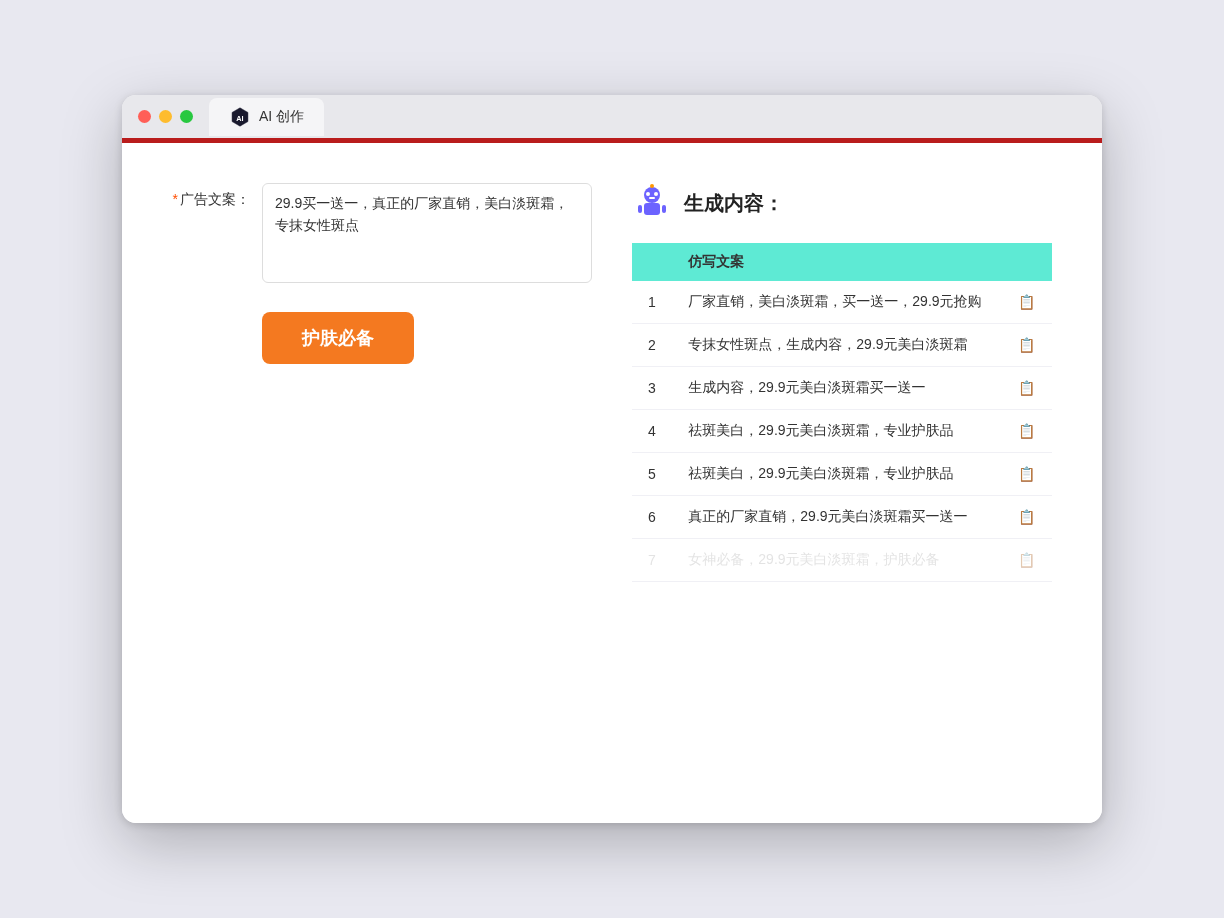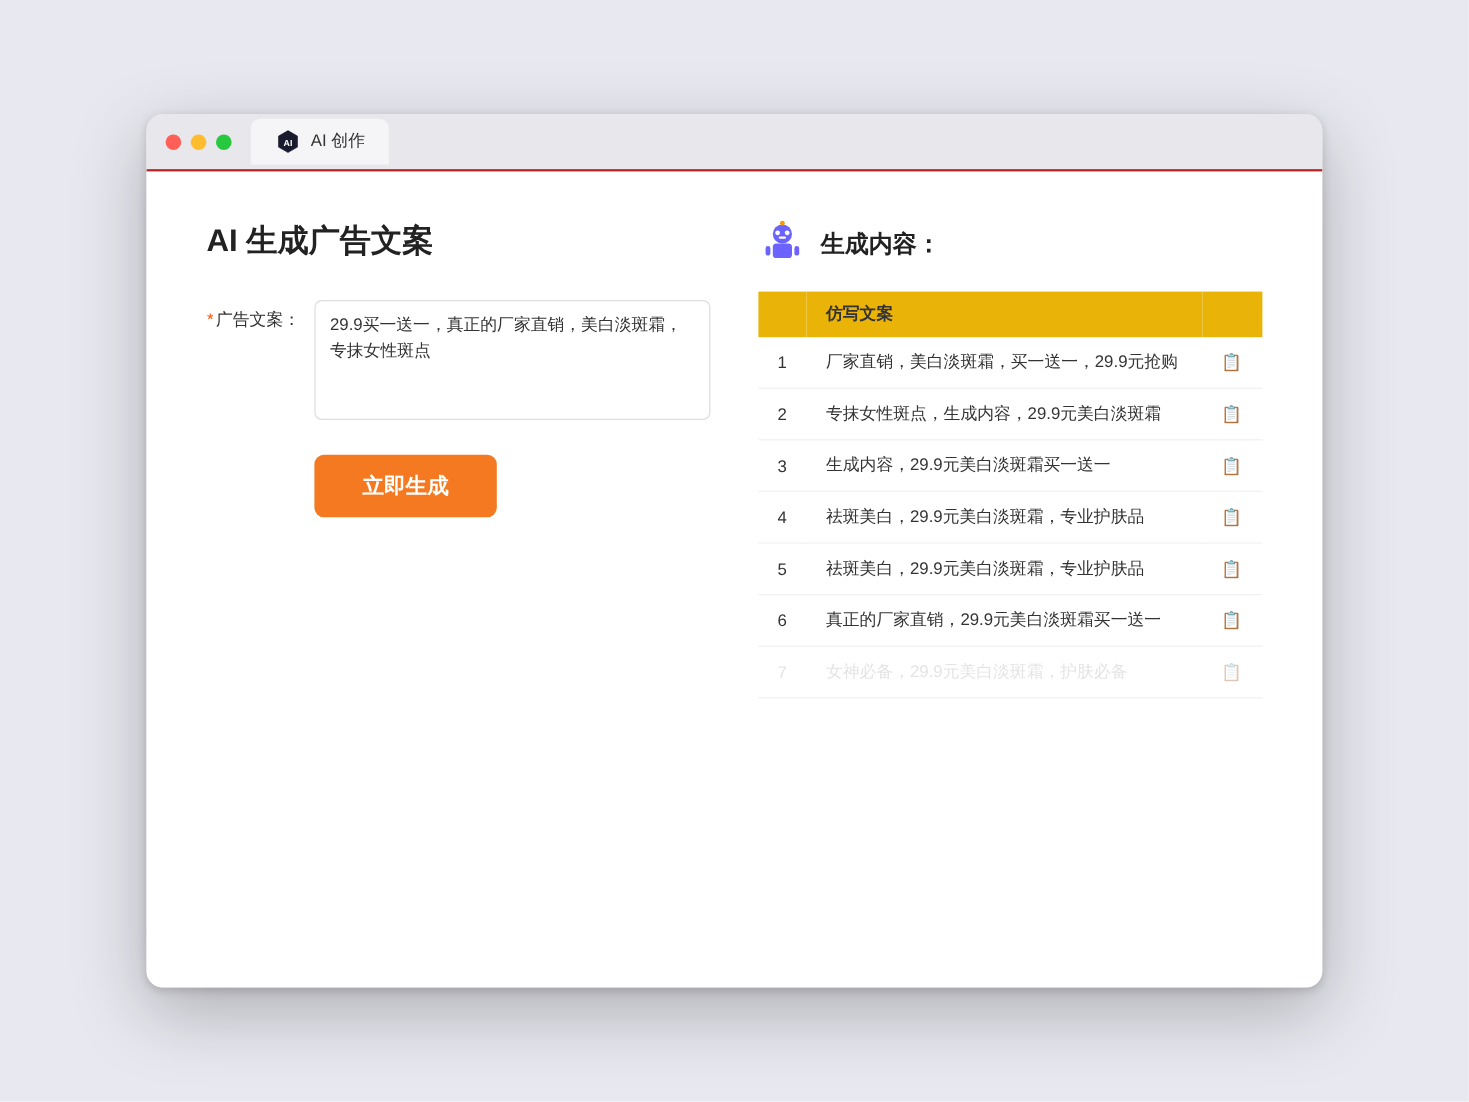--- a/index.html
+++ b/index.html
@@ -20,21 +20,21 @@
       box-shadow: 0 20px 60px rgba(0,0,0,0.25), 0 2px 8px rgba(0,0,0,0.15);
       overflow: hidden;
     }
 
     .browser-titlebar {
       background: #e8e8ec;
       height: 48px;
       display: flex;
       align-items: center;
       padding: 0 16px;
-      border-bottom: 2px solid #b91c1c;
+      border-bottom: 5px solid #b91c1c;
     }
 
     .traffic-lights {
       display: flex;
       gap: 8px;
       margin-right: 16px;
     }
 
     .traffic-light {
       width: 13px;
@@ -153,21 +153,21 @@
       color: #222;
       text-align: right;
     }
 
     .result-table {
       width: 100%;
       border-collapse: collapse;
     }
 
     .result-table thead tr {
-      background: #eab308;
+      background: #5eead4;
     }
 
     .result-table thead th {
       text-align: left;
       padding: 10px 16px;
       font-size: 14px;
       font-weight: 600;
       color: #333;
     }
 
@@ -220,35 +220,34 @@
         <path d="M12 2L20.66 7V17L12 22L3.34 17V7L12 2Z" fill="#1a1a2e" stroke="#1a1a2e" stroke-width="0.5"></path>
         <text x="12" y="16" text-anchor="middle" fill="white" font-size="8" font-weight="bold" font-family="sans-serif">AI</text>
       </svg>
       <span>AI 创作</span>
     </div>
   </div>
 
   <div class="browser-content">
 
     <div class="left-panel">
-      <h1 class="page-title">AI 生成广告文案</h1>
 
       
       <div class="form-group">
         <label class="form-label">
           <span class="required-star">*</span><span>广告文案：</span>
         </label>
         <textarea class="form-input" style="">29.9买一送一，真正的厂家直销，美白淡斑霜，专抹女性斑点</textarea>
       </div>
 
       
 
       
 
-      <button class="generate-btn">立即生成</button>
+      <button class="generate-btn">护肤必备</button>
     </div>
 
     <div class="right-panel">
       <div class="result-header">
 
         <svg class="robot-icon" viewBox="0 0 40 40">
           <circle cx="20" cy="12" r="8" fill="#6c63ff"></circle>
           <rect x="12" y="20" width="16" height="12" rx="3" fill="#6c63ff"></rect>
           <circle cx="16" cy="11" r="2" fill="white"></circle>
           <circle cx="24" cy="11" r="2" fill="white"></circle>

